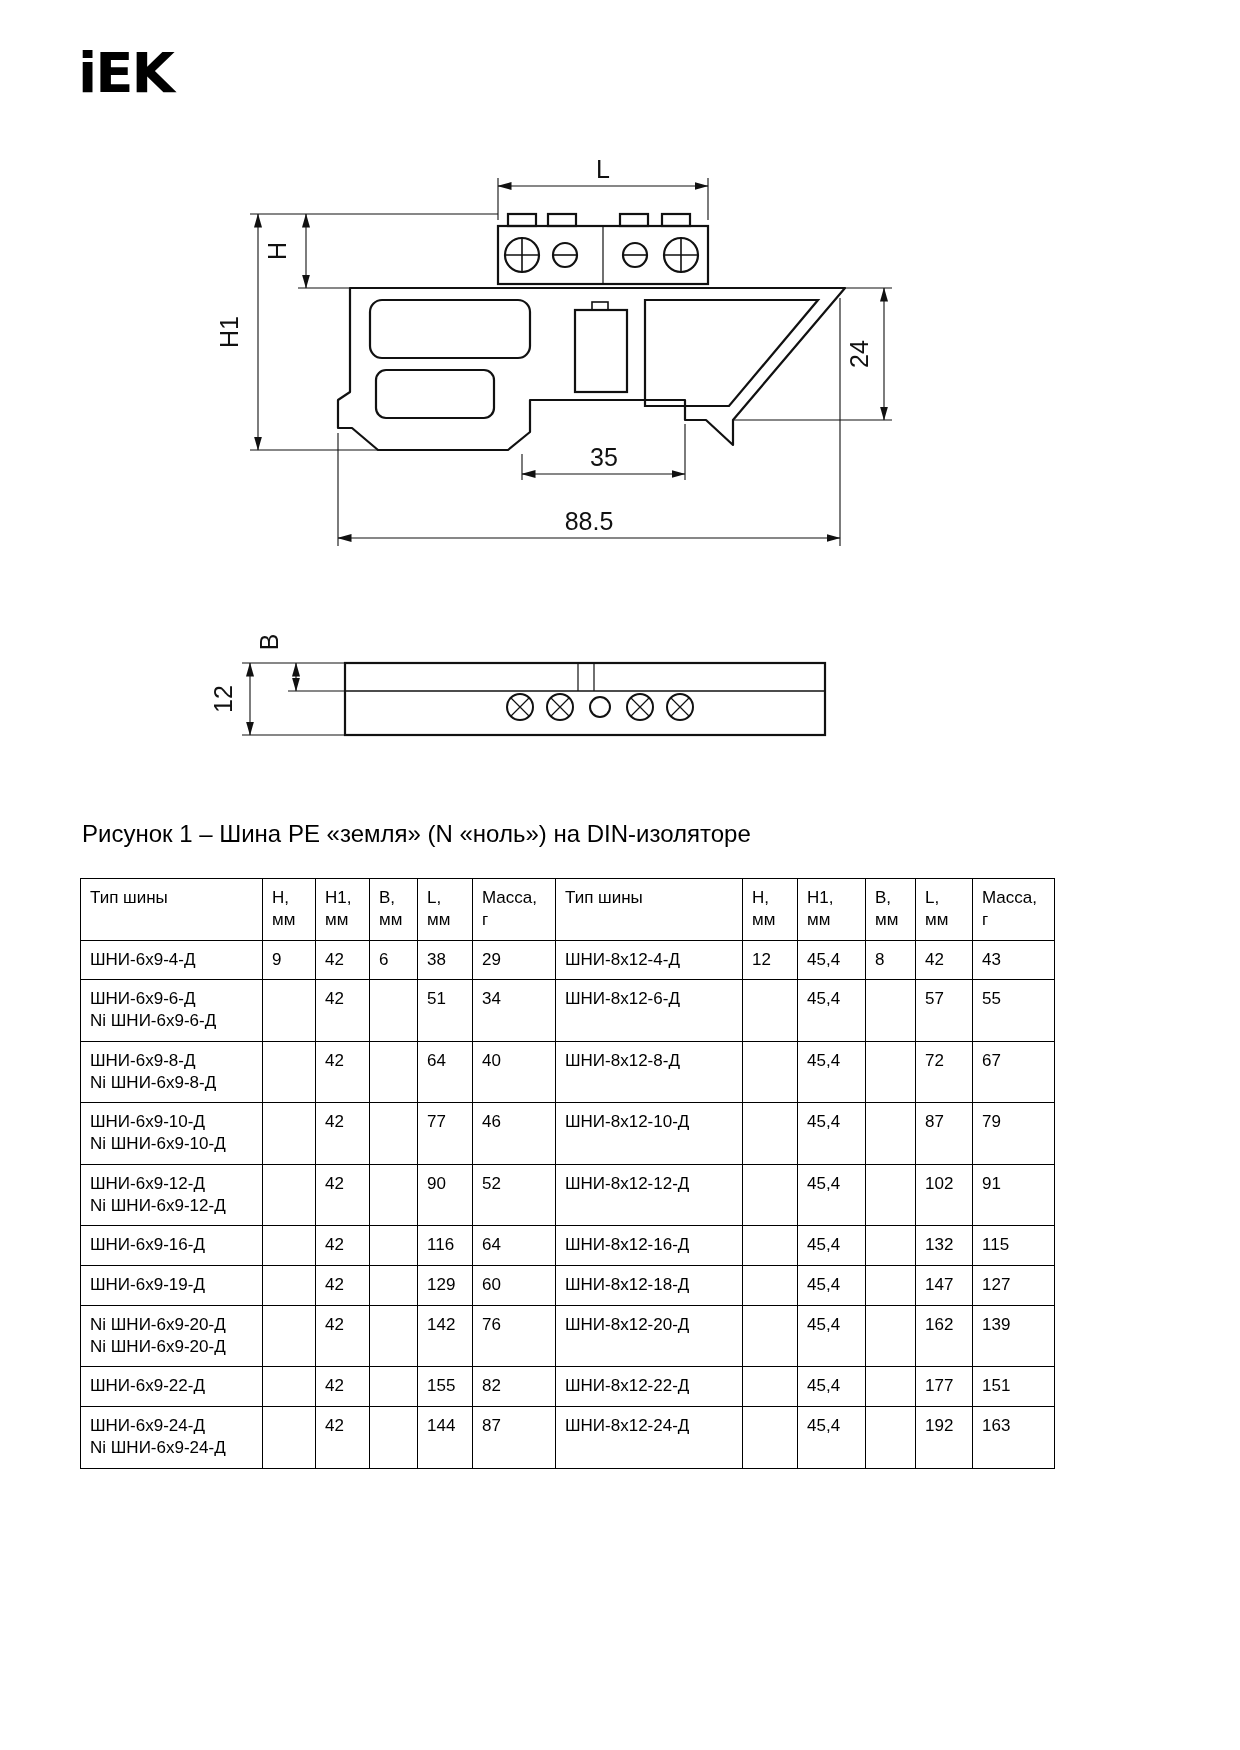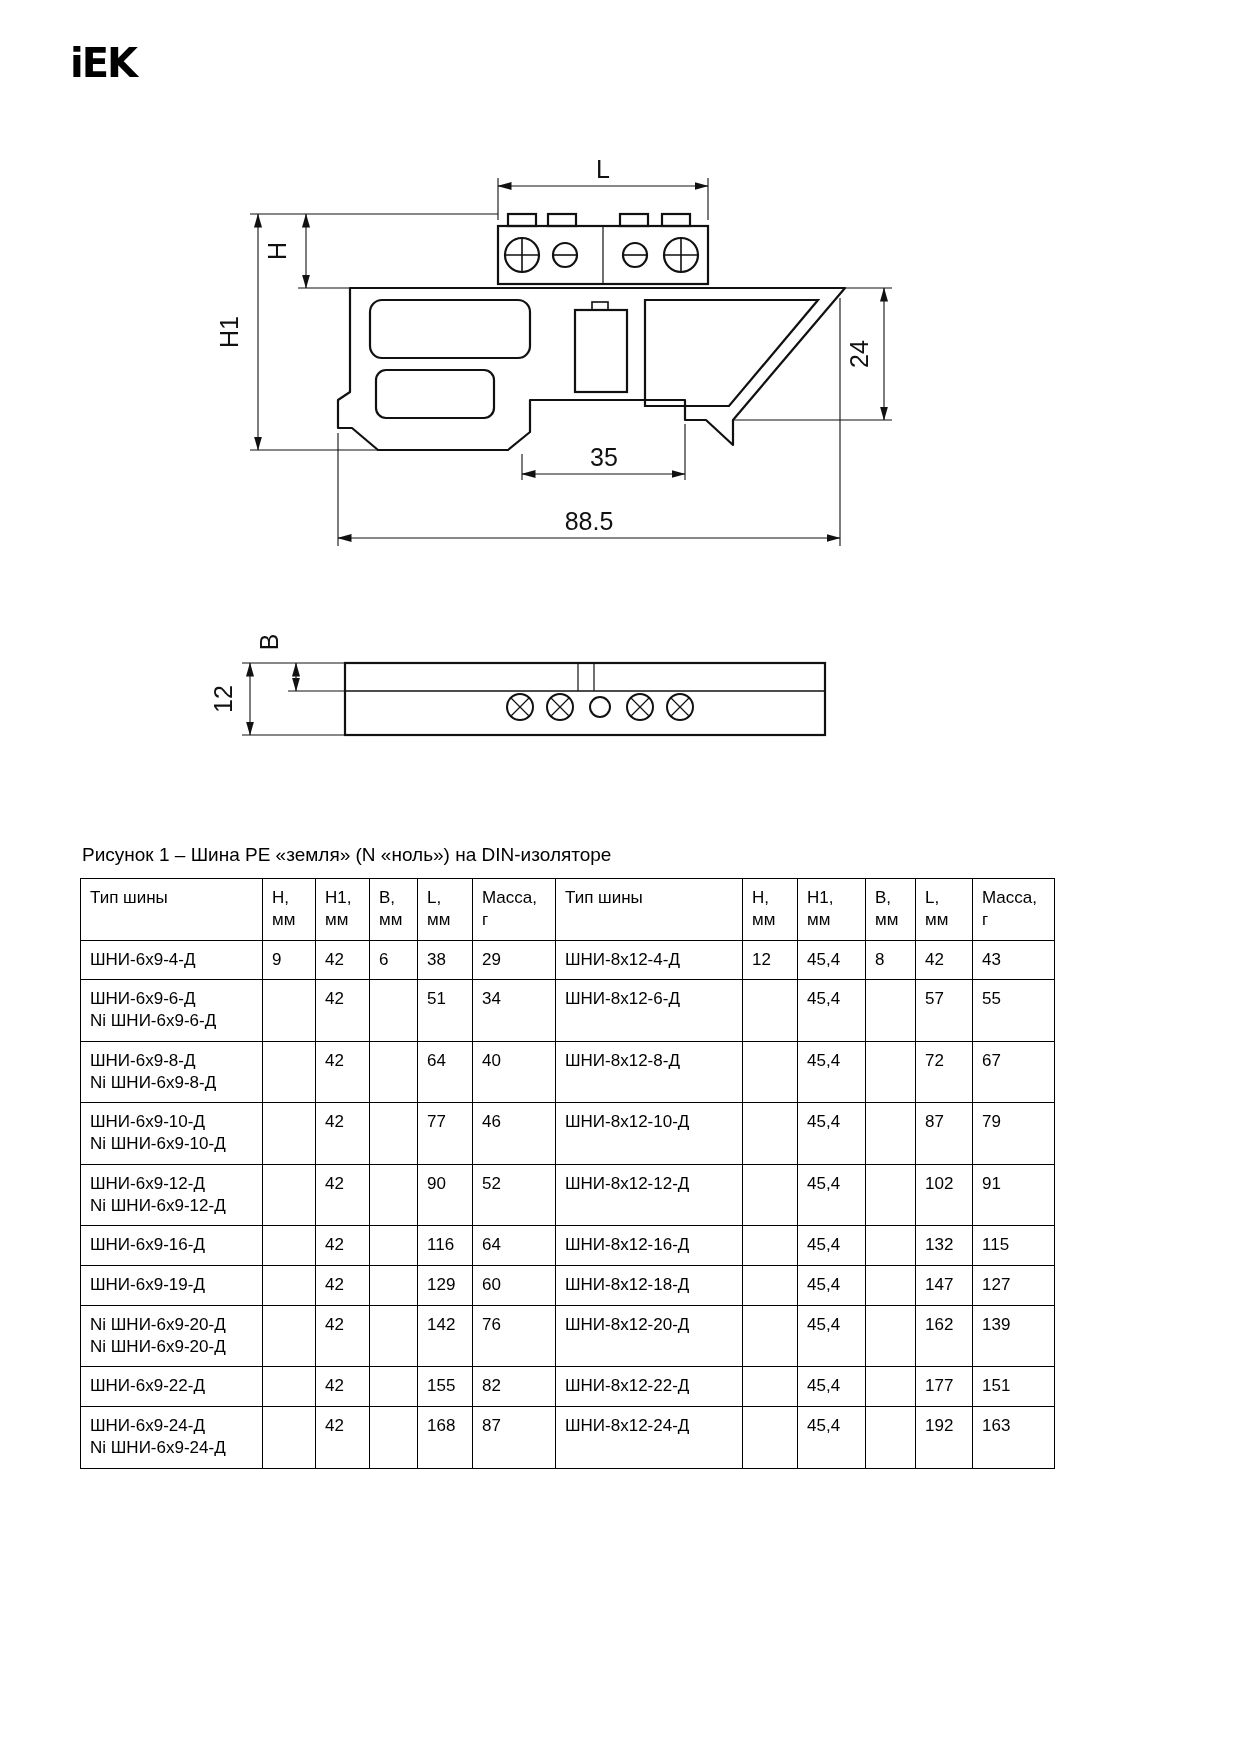--- a/index.html
+++ b/index.html
@@ -1,31 +1,31 @@
 <!DOCTYPE html>
 <html><head>
 <meta charset="utf-8">
 <style>
   * { margin:0; padding:0; box-sizing:border-box; }
   html,body { background:#fff; }
   body { font-family:"Liberation Sans", sans-serif; color:#000; }
   .page { position:relative; width:1240px; height:1750px; background:#ffffff; overflow:hidden; }
 
   .logo {
-    position:absolute; left:70px; top:40px;
+    position:absolute; left:78px; top:40px;
     font-family:"DejaVu Sans", sans-serif;
-    font-weight:900; font-size:40px; letter-spacing:-2px; color:#000;
+    font-weight:900; font-size:56px; letter-spacing:-2px; color:#000;
   }
 
   .drawing { position:absolute; left:180px; top:148px; }
   svg text { font-family:"Liberation Sans", sans-serif; font-size:25px; fill:#111; }
 
   .caption {
     position:absolute; left:82px; top:820px;
-    font-size:19px; color:#000;margin-top:24px;
+    font-size:24px; color:#000;
   }
 
   .table-wrap { position:absolute; left:80px; top:878px; }
   table.spec {
     border-collapse:collapse; table-layout:fixed; width:974px;padding-left:47px;
   }
   table.spec th, table.spec td {
     border:1px solid #000;
     font-size:17px; font-weight:normal; color:#000;
     text-align:left; vertical-align:top;
@@ -309,21 +309,21 @@
             <td></td>
             <td>177</td>
             <td>151</td>
           </tr>
           <tr>
             <td>ШНИ-6х9-24-Д
 Ni ШНИ-6х9-24-Д</td>
             <td></td>
             <td>42</td>
             <td></td>
-            <td>168</td>
+            <td>144</td>
             <td>87</td>
             <td>ШНИ-8х12-24-Д</td>
             <td></td>
             <td>45,4</td>
             <td></td>
             <td>192</td>
             <td>163</td>
           </tr>
         </tbody>
     </table>

